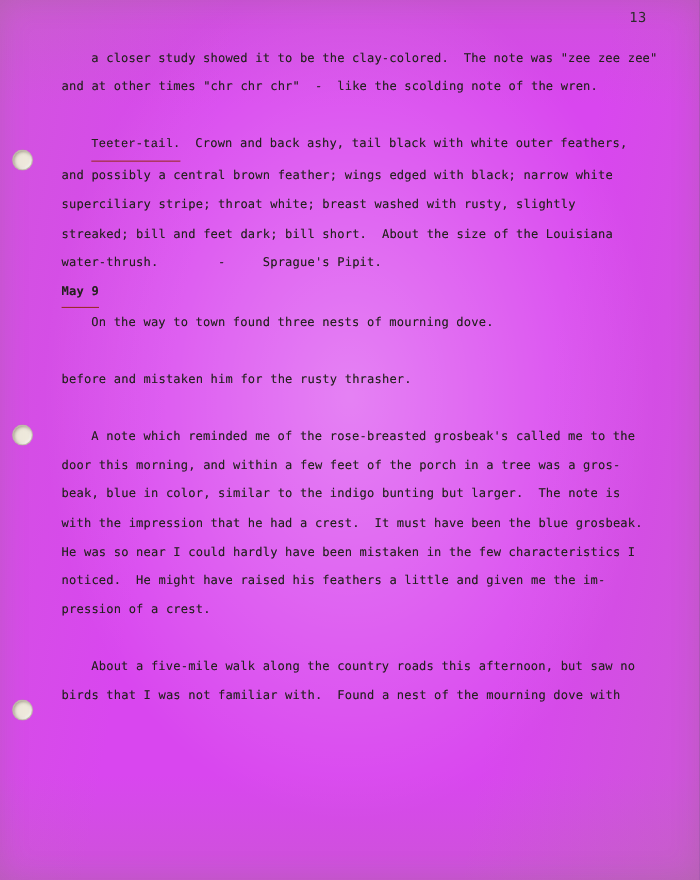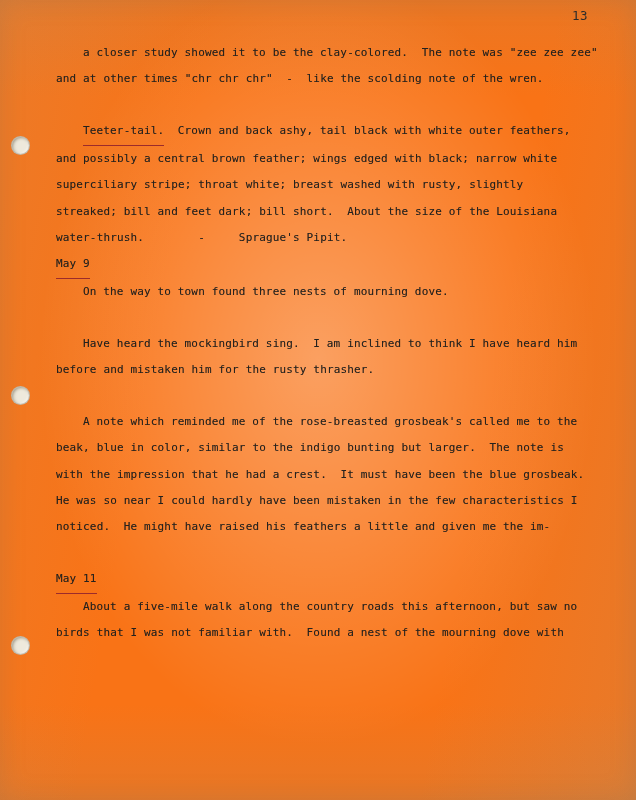--- a/index.html
+++ b/index.html
@@ -10,21 +10,21 @@
   body {
     width: 636px;
     height: 800px;
     overflow: hidden;
     font-family: "DejaVu Sans Mono", monospace;
   }
   .page {
     position: relative;
     width: 636px;
     height: 800px;
-    background: #f97316;
+    background: #d946ef;
     box-sizing: border-box;
     overflow: hidden;
   }
   
   .paper-texture {
     position: absolute;
     inset: 0;
     pointer-events: none;
     background:
       radial-gradient(ellipse at 50% 45%, rgba(255,255,255,0.32) 0%, rgba(255,255,255,0) 62%),
@@ -77,25 +77,27 @@
     color: #23211e;
     white-space: pre;
     letter-spacing: 0.15px;
     text-shadow: 0 0 0.6px rgba(40,35,30,0.35);
   }
 
   .heading-underline {
     display: inline-block;
     border-bottom: 1.4px solid #9c2b2b;
     padding-bottom: 1px;
+    font-weight: bold;
   }
   .term-underline {
     display: inline-block;
     border-bottom: 1.4px solid #9c2b2b;
     padding-bottom: 1px;
+    font-family: Liberation Mono, monospace;
   }
   .blank { height: 26.1px; }
   .ind { padding-left: 27px; }
 </style>
 </head>
 <body>
 
 <div class="page">
 
   <div class="paper-texture"></div>
@@ -119,34 +121,34 @@
     <div class="line"><span>streaked; bill and feet dark; bill short.  About the size of the Louisiana</span></div>
     <div class="line"><span>water-thrush.        -     Sprague's Pipit.</span></div>
 
     <div class="line"><span class="heading-underline">May 9</span></div>
 
     <div class="line ind"><span>On the way to town found three nests of mourning dove.</span></div>
 
     <div class="blank"></div>
 
 
-    <div class="line ind"><span>Have heard the mockingbird sing.  I am inclined to think I have heard him</span></div>
     <div class="line"><span>before and mistaken him for the rusty thrasher.</span></div>
 
     <div class="blank"></div>
 
     <div class="line ind"><span>A note which reminded me of the rose-breasted grosbeak's called me to the</span></div>
+    <div class="line"><span>door this morning, and within a few feet of the porch in a tree was a gros-</span></div>
     <div class="line"><span>beak, blue in color, similar to the indigo bunting but larger.  The note is</span></div>
     <div class="line"><span>with the impression that he had a crest.  It must have been the blue grosbeak.</span></div>
     <div class="line"><span>He was so near I could hardly have been mistaken in the few characteristics I</span></div>
     <div class="line"><span>noticed.  He might have raised his feathers a little and given me the im-</span></div>
+    <div class="line"><span>pression of a crest.</span></div>
 
     <div class="blank"></div>
 
-    <div class="line"><span class="heading-underline">May 11</span></div>
 
     <div class="line ind"><span>About a five-mile walk along the country roads this afternoon, but saw no</span></div>
     <div class="line"><span>birds that I was not familiar with.  Found a nest of the mourning dove with</span></div>
 
   </div>
 
   <div class="edge-shadow"></div>
 </div>
 
 </body></html>

